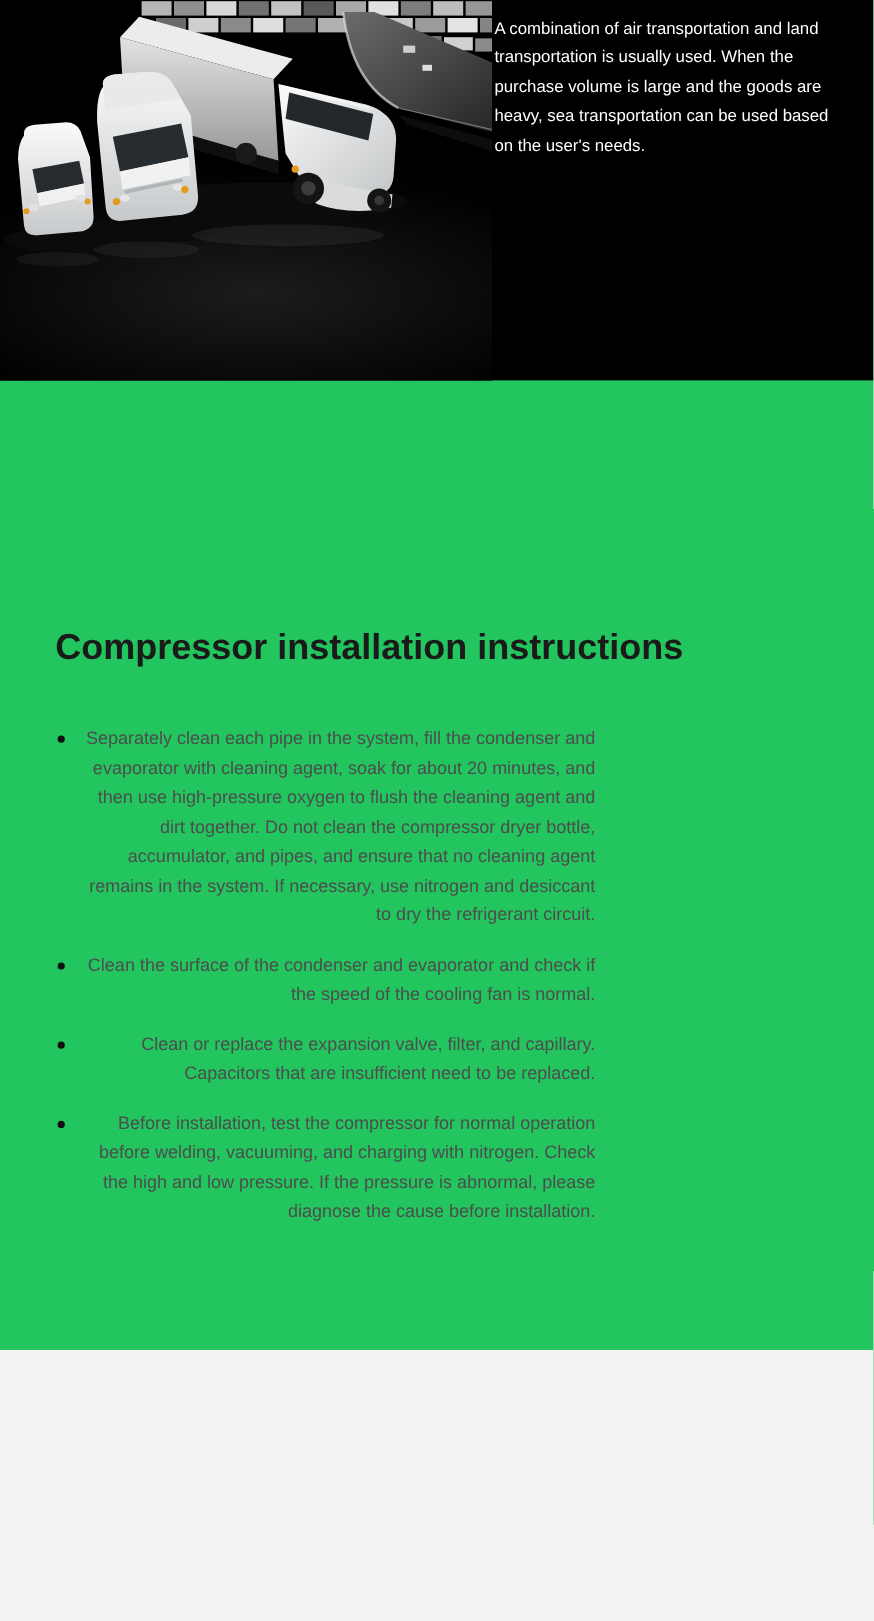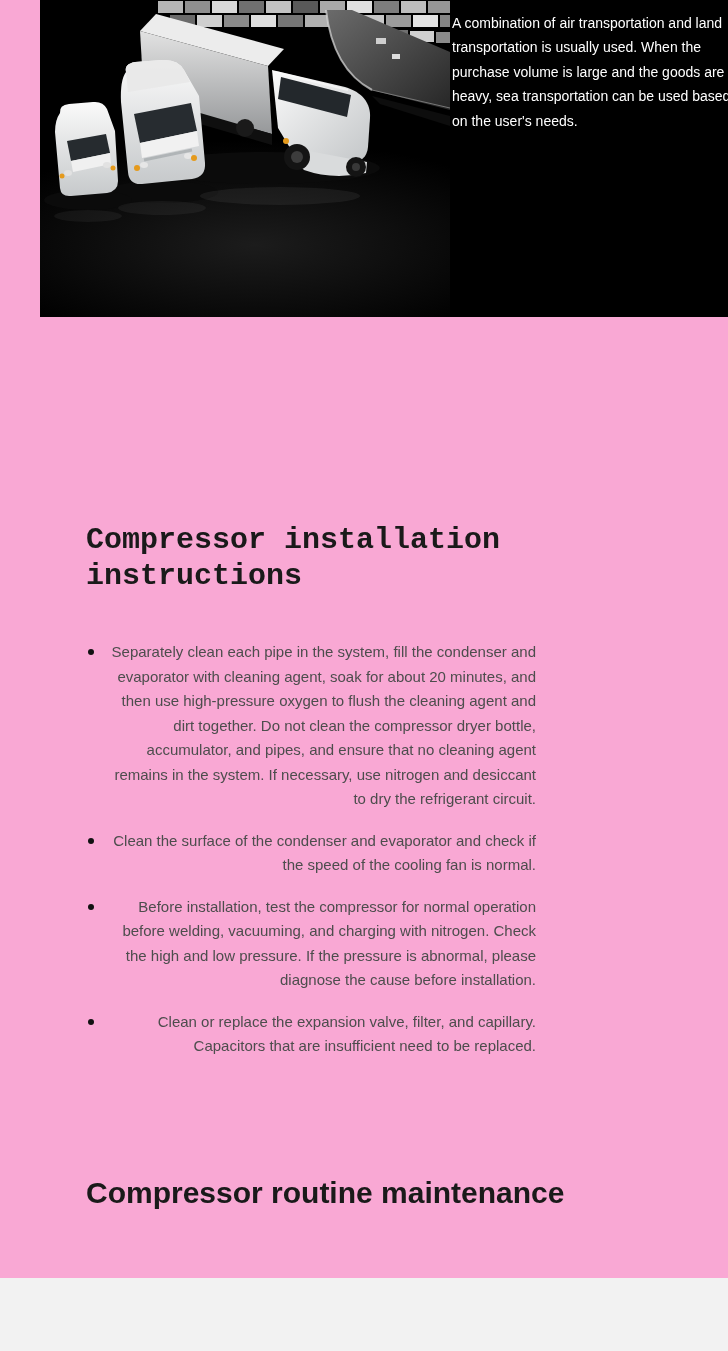--- a/index.html
+++ b/index.html
@@ -1,34 +1,34 @@
 <!DOCTYPE html>
 <html><head>
 <meta charset="utf-8">
 <style>
   * { box-sizing: border-box; }
   html, body { margin: 0; padding: 0; background: #f2f2f2; }
   body { width: 728px; font-family: "Liberation Sans", sans-serif; }
-  .page { width: 728px; height: 1278px; overflow: hidden; background: #f9a8d4; padding-left: 40px; }
+  .page { width: 728px; height: 1125px; overflow: hidden; background: #22c55e; }
 
   
   .hero { position: relative; width: 728px; height: 317px; background: #000; }
   .hero-art { position: absolute; left: 0; top: 0; width: 410px; height: 317px; }
   .hero-text {
     position: absolute; left: 412px; top: 11px; width: 294px; margin: 0;
     color: #ffffff; font-size: 14px; line-height: 24.4px; font-weight: 400;
   }
 
   
   .content { padding-left: 46px; }
   .h-title {
     margin: 0; color: #1a1a1a; font-weight: bold;
     font-size: 30px; line-height: 36px; letter-spacing: 0;
   }
-  .h-install { padding-top: 205px; font-family: Liberation Mono, monospace; }
+  .h-install { padding-top: 205px; }
   .h-maint { margin-top: 116px; }
   ul.bullet-list { margin: 46px 0 0 0; padding: 0; list-style: none; width: 450px; text-align: right; }
   ul.bullet-list li {
     position: relative; padding-left: 20px; margin: 0 0 17px 0;
     color: #4d4d4d; font-size: 15px; line-height: 24.5px;
   }
   ul.bullet-list li .dot {
     position: absolute; left: 2px; top: 9px; width: 6px; height: 6px;
     border-radius: 50%; background: #111;
   }
@@ -163,24 +163,24 @@
       <li>
         <span class="dot"></span>
         <span>Separately clean each pipe in the system, fill the condenser and evaporator with cleaning agent, soak for about 20 minutes, and then use high-pressure oxygen to flush the cleaning agent and dirt together. Do not clean the compressor dryer bottle, accumulator, and pipes, and ensure that no cleaning agent remains in the system. If necessary, use nitrogen and desiccant to dry the refrigerant circuit.</span>
       </li>
       <li>
         <span class="dot"></span>
         <span>Clean the surface of the condenser and evaporator and check if the speed of the cooling fan is normal.</span>
       </li>
       <li>
         <span class="dot"></span>
-        <span>Before installation, test the compressor for normal operation before welding, vacuuming, and charging with nitrogen. Check the high and low pressure. If the pressure is abnormal, please diagnose the cause before installation.</span>
+        <span>Clean or replace the expansion valve, filter, and capillary. Capacitors that are insufficient need to be replaced.</span>
       </li>
       <li>
         <span class="dot"></span>
-        <span>Clean or replace the expansion valve, filter, and capillary. Capacitors that are insufficient need to be replaced.</span>
+        <span>Before installation, test the compressor for normal operation before welding, vacuuming, and charging with nitrogen. Check the high and low pressure. If the pressure is abnormal, please diagnose the cause before installation.</span>
       </li>
     </ul>
 
     <h1 class="h-title h-maint">Compressor routine maintenance</h1>
   </main>
 
 </div>
 
 </body></html>

